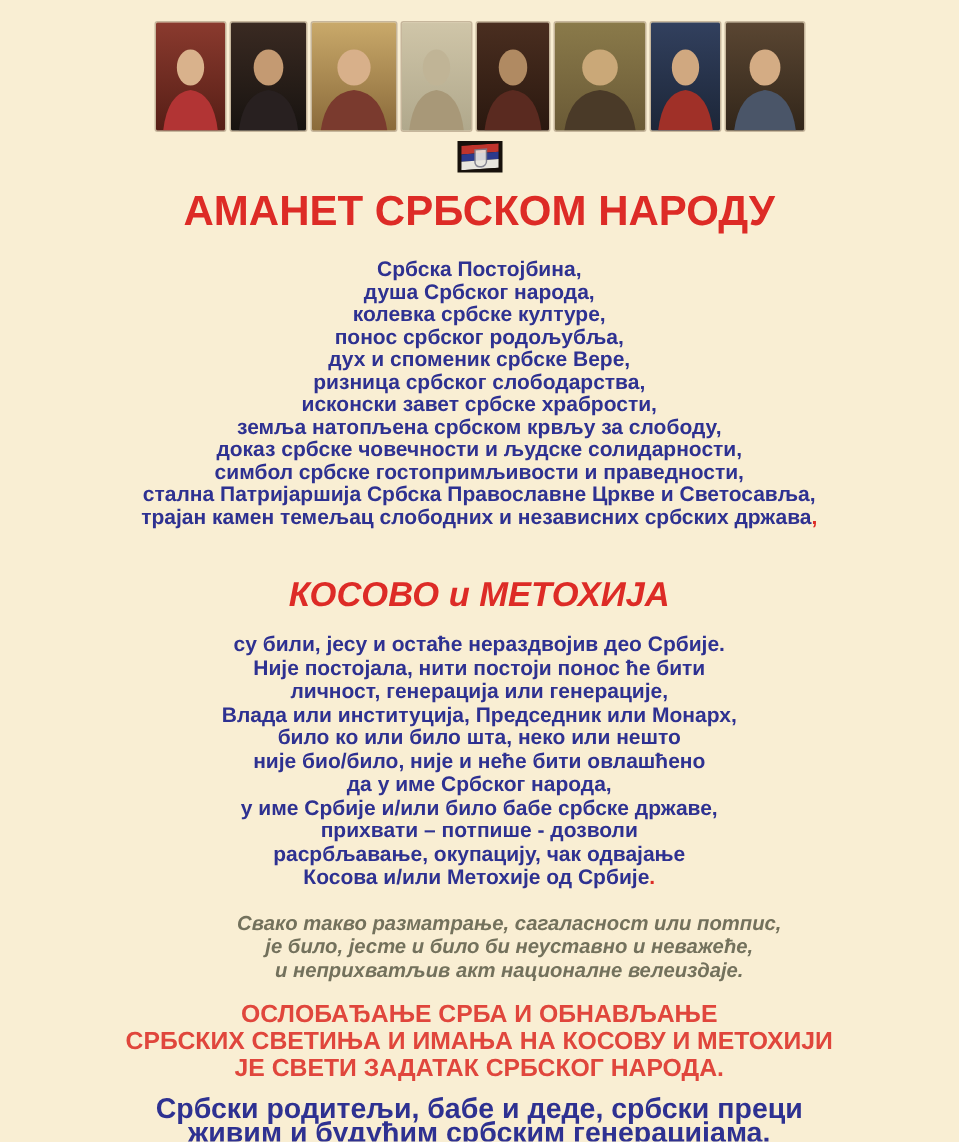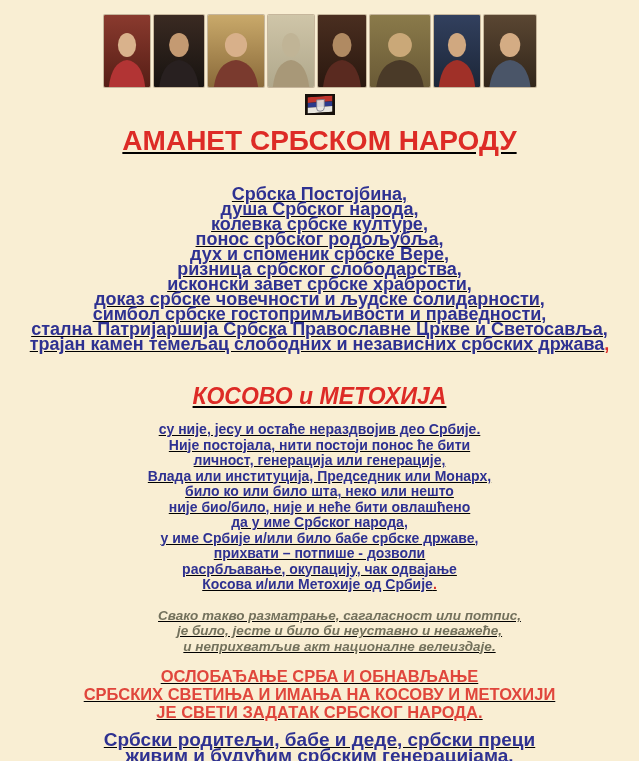--- a/index.html
+++ b/index.html
@@ -2,21 +2,21 @@
 <html style="--cream: #f9eed3; --red: #dd2b26; --red2: #e0463c; --navy: #2e3191; --olive: #73715c; --flag-red: #c0342c; --flag-blue: #2c3a8c; --flag-white: #e9e6df;"><head>
 <meta charset="utf-8">
 <style>
   html,body{margin:0;padding:0;}
   body{
     width:639px;height:761px;
     background:var(--cream,#f9eed3);
     font-family:"Liberation Sans",sans-serif;
     overflow:hidden;
   }
-  .page{width:639px;height:761px;position:relative;text-decoration:underline;}
+  .page{width:639px;height:761px;position:relative;}
 
   
   .portraits{
     display:flex;justify-content:center;align-items:flex-end;
     gap:4px;padding-top:13px;height:74px;
   }
   .portrait{
     height:72px;position:relative;overflow:hidden;border-radius:1px;
     box-shadow:0 0 0 1px rgba(70,40,15,.28);
     flex:0 0 auto;
@@ -49,21 +49,21 @@
   }
   .kosovo-title{
     text-align:center;color:var(--red,#dd2b26);
     font-size:23px;font-weight:bold;font-style:italic;
     margin-top:30px;line-height:28px;
   }
 
   
   .block{text-align:center;font-weight:bold;}
   .navy{color:var(--navy,#2e3191);}
-  .intro-block{margin-top:30px;font-size:18px;line-height:15px;}
+  .intro-block{margin-top:15px;font-size:14px;line-height:15px;}
   .kosovo-block{margin-top:12px;font-size:14px;line-height:15.5px;}
   .oath-block{
     margin-top:15px;color:var(--olive,#73715c);
     font-style:italic;font-size:13.5px;line-height:15.5px;padding-left:40px;
   }
   .liberation-block{
     margin-top:13px;color:var(--red2,#e0463c);
     font-size:16.5px;line-height:18px;
   }
   .closing-block{margin-top:11px;font-size:19px;line-height:15.5px;}
@@ -139,32 +139,33 @@
 
   <div class="block navy intro-block">
     <div>
         <div class="line">Србска Постојбина,</div>
         <div class="line">душа Србског народа,</div>
         <div class="line">колевка србске културе,</div>
         <div class="line">понос србског родољубља,</div>
         <div class="line">дух и споменик србске Вере,</div>
         <div class="line">ризница србског слободарства,</div>
         <div class="line">исконски завет србске храбрости,</div>
+        <div class="line">земља натопљена србском крвљу за слободу,</div>
         <div class="line">доказ србске човечности и људске солидарности,</div>
         <div class="line">симбол србске гостопримљивости и праведности,</div>
         <div class="line">стална Патријаршија Србска Православне Цркве и Светосавља,</div>
       </div>
     <div class="line"><span>трајан камен темељац слободних и независних србских држава</span><span class="punct-red">,</span></div>
   </div>
 
   <div class="kosovo-title">КОСОВО и МЕТОХИЈА</div>
 
   <div class="block navy kosovo-block">
     <div>
-        <div class="line">су није, јесу и остаће нераздвојив део Србије.</div>
+        <div class="line">су били, јесу и остаће нераздвојив део Србије.</div>
         <div class="line">Није постојала, нити постоји понос ће бити</div>
         <div class="line">личност, генерација или генерације,</div>
         <div class="line">Влада или институција, Председник или Монарх,</div>
         <div class="line">било ко или било шта, неко или нешто</div>
         <div class="line">није био/било, није и неће бити овлашћено</div>
         <div class="line">да у име Србског народа,</div>
         <div class="line">у име Србије и/или било бабе србске државе,</div>
         <div class="line">прихвати – потпише - дозволи</div>
         <div class="line">расрбљавање, окупацију, чак одвајање</div>
       </div>

